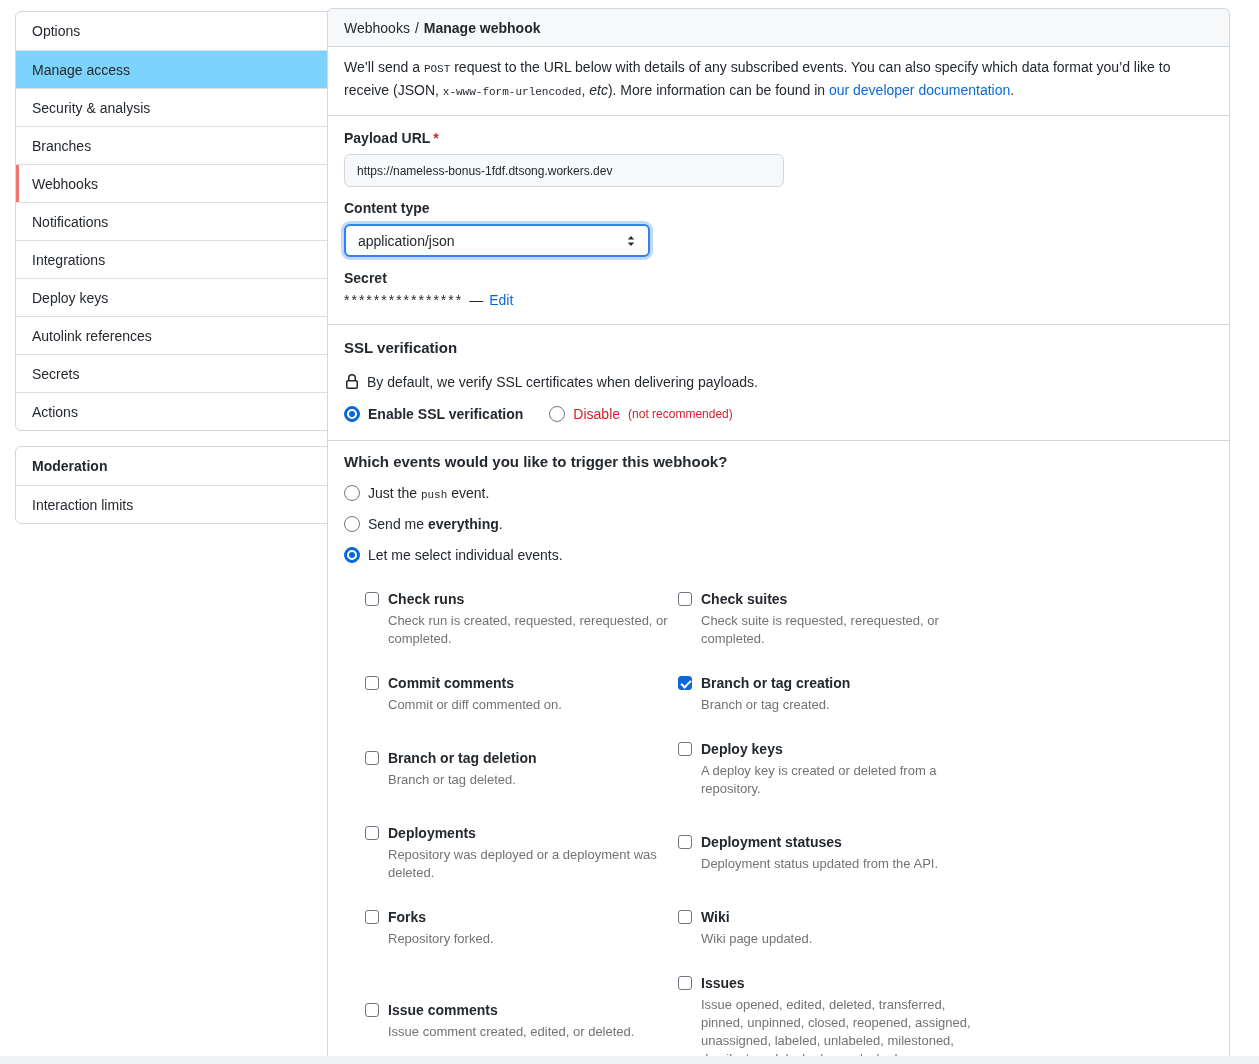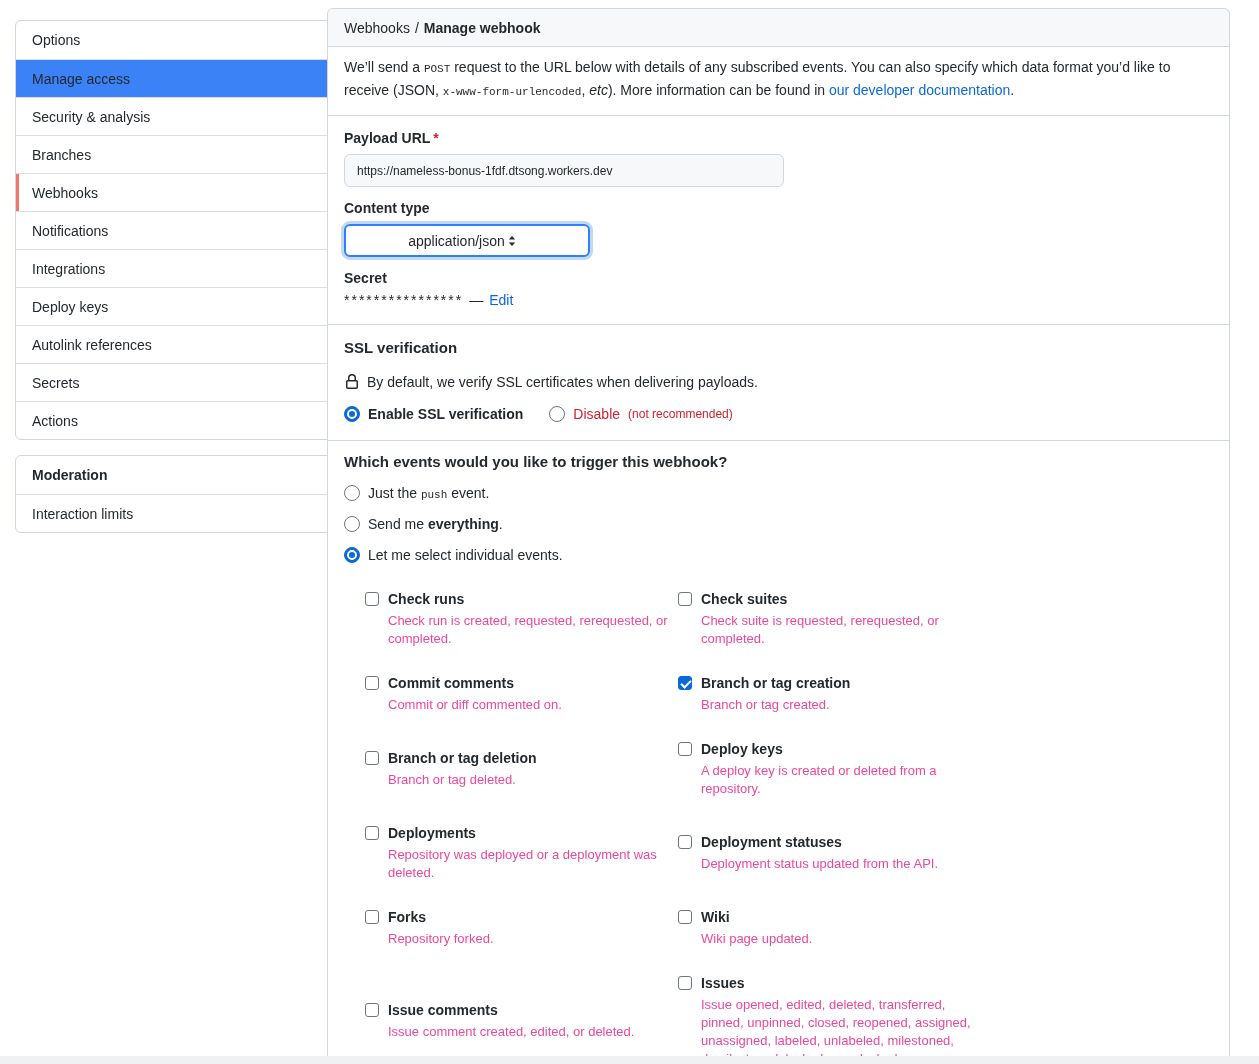--- a/index.html
+++ b/index.html
@@ -5,31 +5,31 @@
   * { margin:0; padding:0; box-sizing:border-box; }
   html,body { width:1259px; height:1064px; }
   body {
     position:relative;
     background:#ffffff;
     font-family:"Liberation Sans", sans-serif;
     color:#24292f;
     overflow:hidden;
   }
   
-  .sidebar { position:absolute; left:15px; top:20px; width:330px; }
+  .sidebar { position:absolute; left:15px; top:11px; width:330px; }
   .sb-box {
     border:1px solid #d0d7de; border-radius:6px; background:#fff; overflow:hidden;
   }
   .sb-box + .sb-box { margin-top:15px; }
   .sb-item {
     position:relative; height:38px; display:flex; align-items:center;
     padding:0 16px; font-size:14px; cursor:pointer;
   }
   .sb-item + .sb-item, .sb-header + .sb-item { border-top:1px solid #d8dee4; }
-  .sb-item.highlighted { background:#3b82f6; }
+  .sb-item.highlighted { background:#7dd3fc; }
   .sb-item.active::before {
     content:""; position:absolute; left:0; top:0; bottom:0; width:3px;
     background:#f0766b;
   }
   .sb-header {
     height:38px; display:flex; align-items:center; padding:0 16px;
     font-size:14px; font-weight:700;
   }
   
   .main {
@@ -55,22 +55,22 @@
   .form-section { padding:14px 16px 16px; border-bottom:1px solid #d0d7de; }
   .form-group + .form-group { margin-top:13px; }
   .field-label { display:block; font-size:14px; font-weight:700; margin-bottom:8px; }
   .required { color:#cf222e; font-weight:700; margin-left:3px; }
   .text-input {
     width:440px; height:33px; padding:5px 12px; font-size:12px;
     color:#24292f; background:#f6f8fa; border:1px solid #d0d7de; border-radius:6px;
     font-family:"Liberation Sans", sans-serif; outline:none;
   }
   .select {
-    width:246px; height:33px; display:flex; align-items:center; justify-content:center;
-    padding:0 10px 0 3px; font-size:14px; background:#fff; cursor:pointer;
+    width:306px; height:33px; display:flex; align-items:center; justify-content:space-between;
+    padding:0 10px 0 12px; font-size:14px; background:#fff; cursor:pointer;
     border:2px solid #2f81f7; border-radius:6px;
     box-shadow:0 0 0 3px rgba(9,105,218,0.25);
   }
   .secret-row { font-size:14px; display:flex; align-items:center; gap:6px; }
   .secret-mask { letter-spacing:2px; }
   
   .ssl-section { padding:14px 16px 18px; border-bottom:1px solid #d0d7de; }
   .section-heading { font-size:15px; font-weight:700; }
   .ssl-note { margin-top:18px; font-size:14px; display:flex; align-items:center; gap:7px; }
   .ssl-radios { margin-top:16px; display:flex; align-items:center; gap:26px; font-size:14px; }
@@ -102,21 +102,21 @@
     width:14px; height:14px; margin-top:2px; border:1px solid #6e7781; border-radius:3px;
     background:#fff; flex:0 0 auto; position:relative; cursor:pointer;
   }
   .checkbox.checked { background:#0969da; border-color:#0969da; }
   .checkbox.checked::after {
     content:""; position:absolute; left:4px; top:1px; width:4px; height:8px;
     border-right:2px solid #fff; border-bottom:2px solid #fff; transform:rotate(45deg);
   }
   .event-title { font-size:14px; font-weight:700; line-height:19px; }
   .event-desc {
-    margin:3px 0 0 23px; font-size:13px; line-height:18px; color:#ec4899; max-width:285px;
+    margin:3px 0 0 23px; font-size:13px; line-height:18px; color:#737373; max-width:285px;
   }
   .icon { display:inline-flex; align-items:center; }
   .bottom-strip {
     position:absolute; left:0; top:1056px; width:1259px; height:8px; background:#eff1f3;
   }
 </style>
 </head>
 <body>
 
 <nav class="sidebar">

